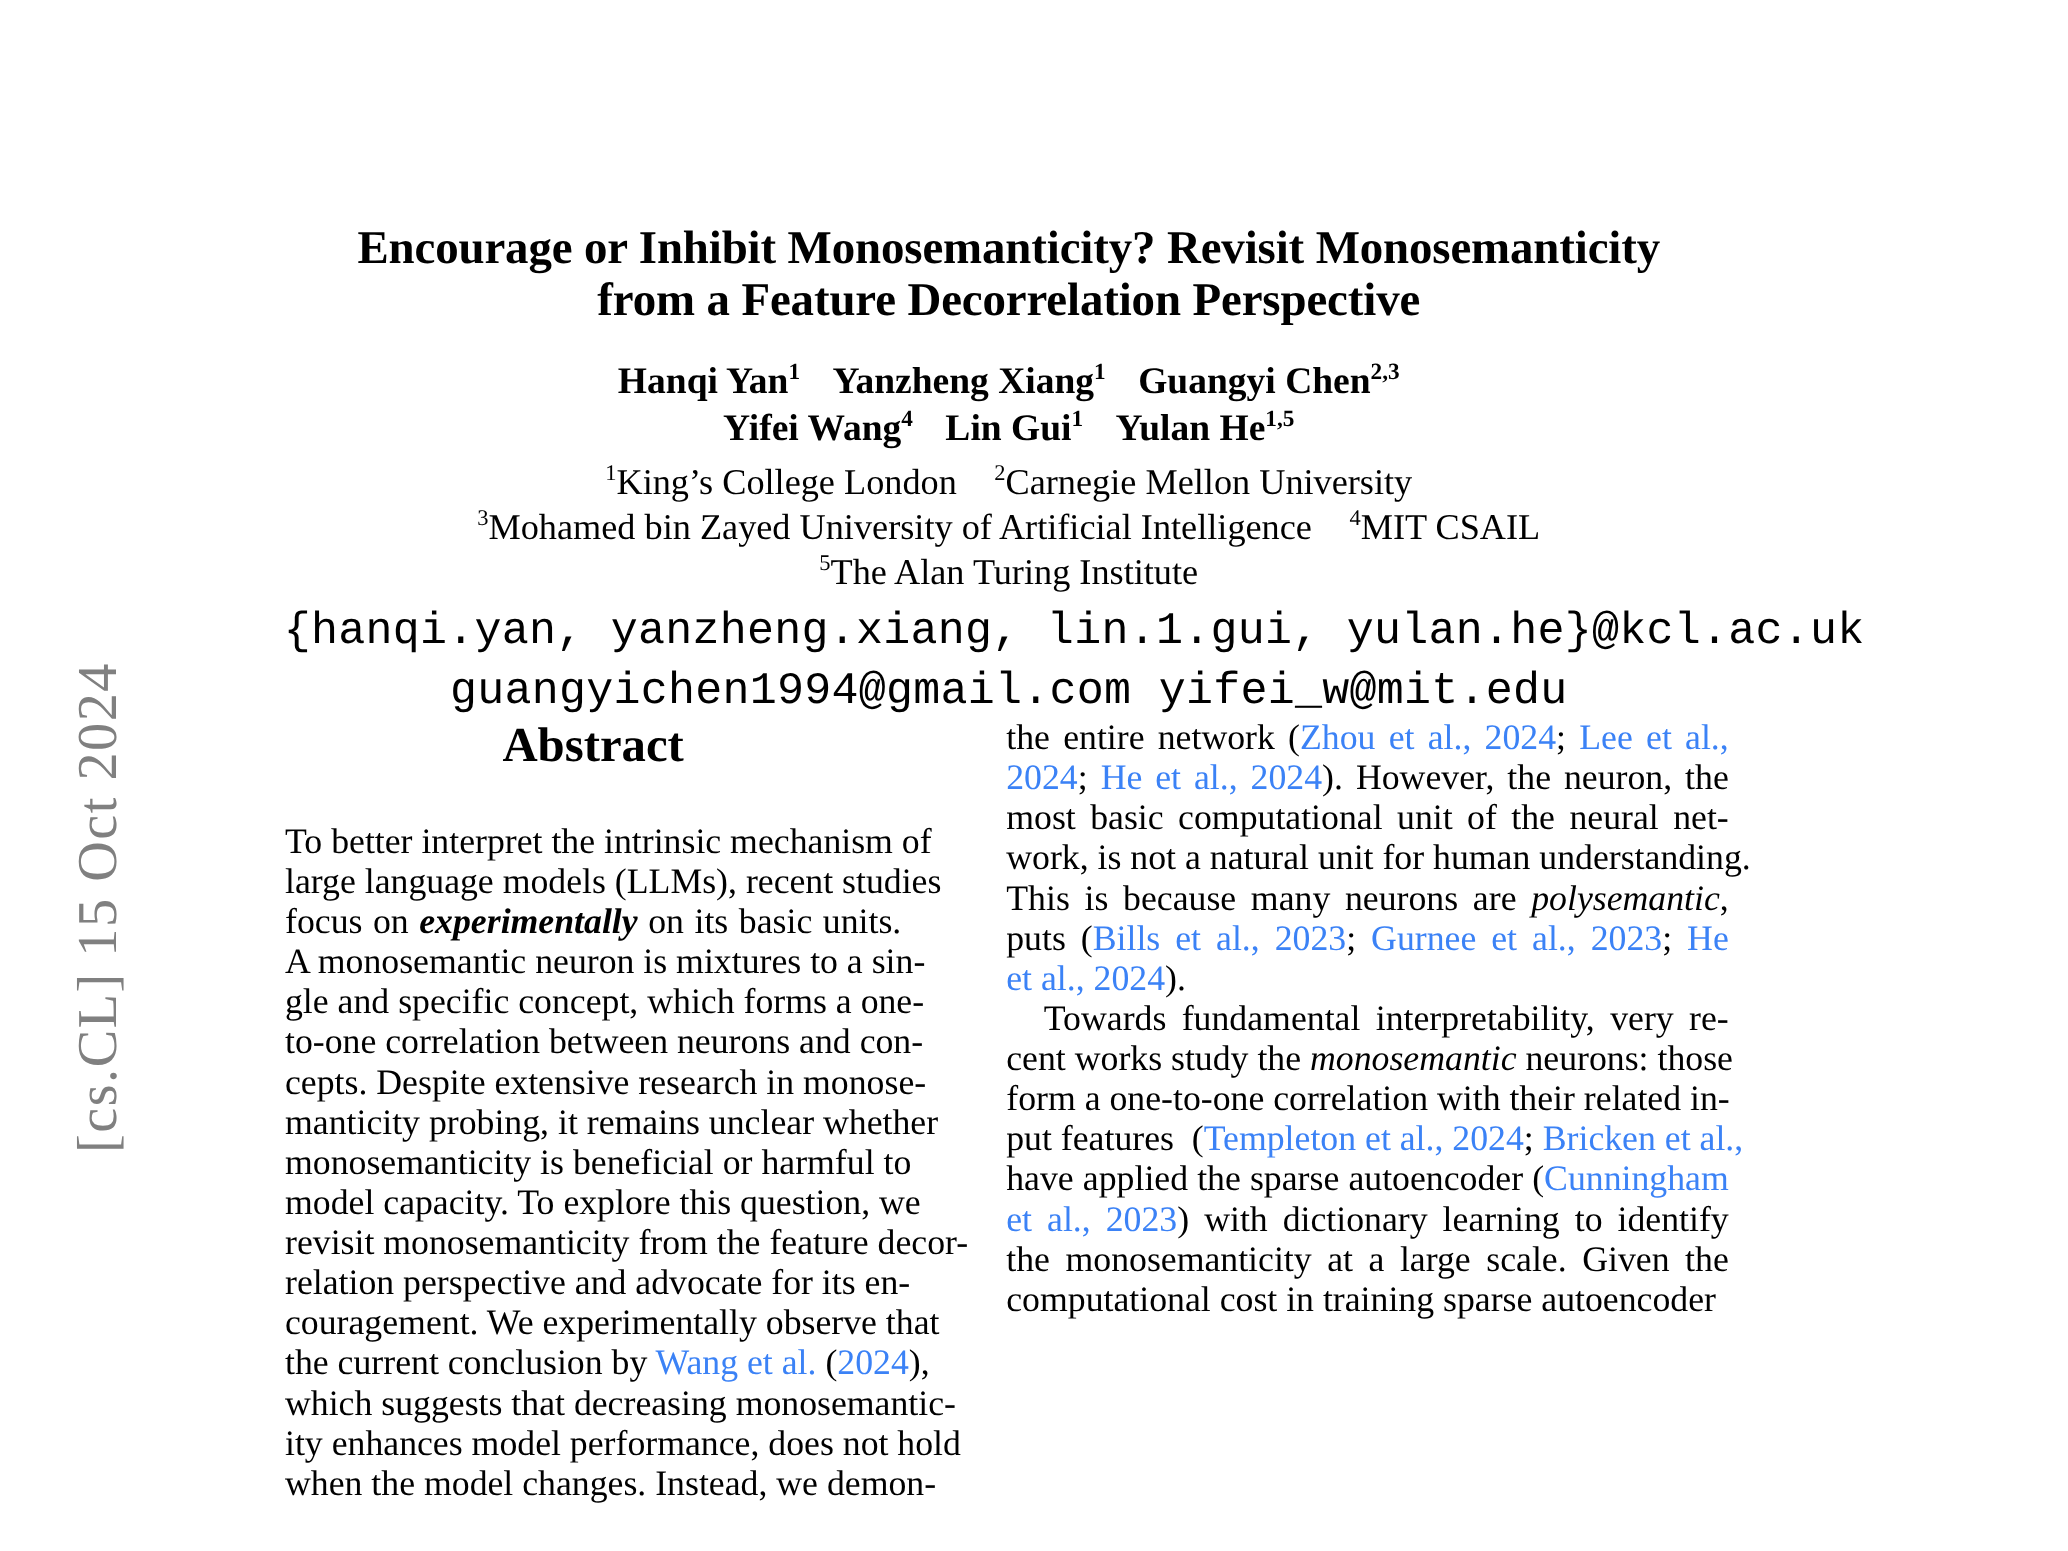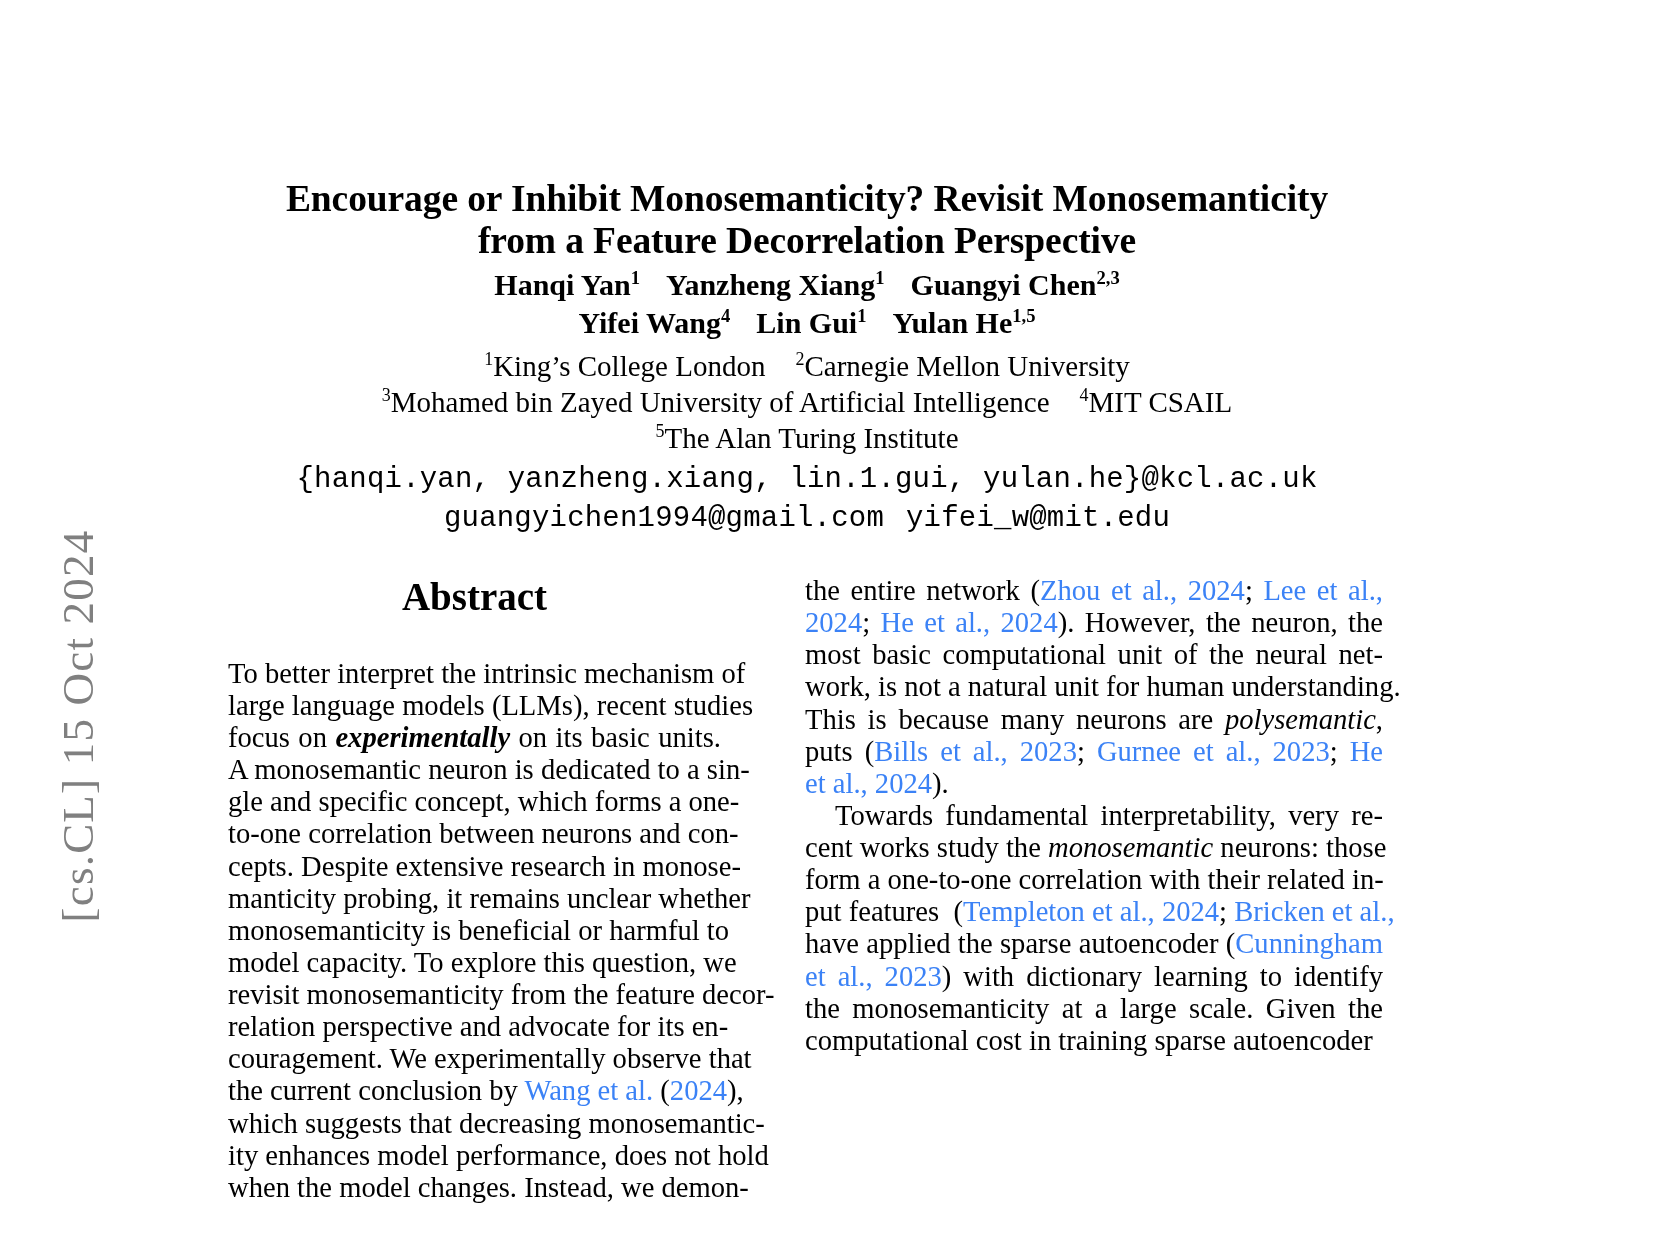--- a/index.html
+++ b/index.html
@@ -52,21 +52,21 @@
 
   #paper-title {
     font-size: 37.5px;
     font-weight: bold;
     line-height: 1.12;
     letter-spacing: -0.1px;
   }
   #paper-title .tline { display: block; }
 
   #authors {
-    margin-top: 4px;
+    margin-top: 24px;
     font-size: 30px;
     font-weight: bold;
     line-height: 1.26;
   }
   #authors .aline { display: block; }
   #authors .author { white-space: nowrap; }
   #authors .sp { display: inline-block; width: 26px; }
 
   sup {
     font-size: 0.62em;
@@ -80,21 +80,21 @@
     margin-top: 6px;
     font-size: 29px;
     line-height: 1.255;
   }
   #affiliations .affline { display: block; white-space: nowrap; }
   #affiliations .gap { display: inline-block; width: 30px; }
 
   #emails {
     margin-top: 4px;
     font-family: "Liberation Mono", "DejaVu Sans Mono", monospace;
-    font-size: 29px;
+    font-size: 36px;
     line-height: 1.34;
     letter-spacing: 0.2px;
   }
   #emails .eline { display: block; white-space: nowrap; }
   #emails .egap { display: inline-block; width: 22px; }
 
   
   #columns {
     position: absolute;
     left: 0;
@@ -182,21 +182,21 @@
   </div>
 
   <div id="columns">
 
     <div class="col" id="col-left">
       <div id="abstract-heading">Abstract</div>
       <div class="para" id="abstract-body">
           <span class="ln"><span>To better interpret the intrinsic mechanism of</span></span>
           <span class="ln"><span>large language models (LLMs), recent studies</span></span>
           <span class="ln"><span>focus on </span><span class="bi">experimentally</span><span> on its basic units.</span></span>
-          <span class="ln"><span>A monosemantic neuron is dedicated to a sin-</span></span>
+          <span class="ln"><span>A monosemantic neuron is mixtures to a sin-</span></span>
           <span class="ln"><span>gle and specific concept, which forms a one-</span></span>
           <span class="ln"><span>to-one correlation between neurons and con-</span></span>
           <span class="ln"><span>cepts. Despite extensive research in monose-</span></span>
           <span class="ln"><span>manticity probing, it remains unclear whether</span></span>
           <span class="ln"><span>monosemanticity is beneficial or harmful to</span></span>
           <span class="ln"><span>model capacity. To explore this question, we</span></span>
           <span class="ln"><span>revisit monosemanticity from the feature decor-</span></span>
           <span class="ln"><span>relation perspective and advocate for its en-</span></span>
           <span class="ln"><span>couragement. We experimentally observe that</span></span>
           <span class="ln"><span>the current conclusion by </span><span class="lnk">Wang et al.</span><span> (</span><span class="lnk">2024</span><span>),</span></span>

